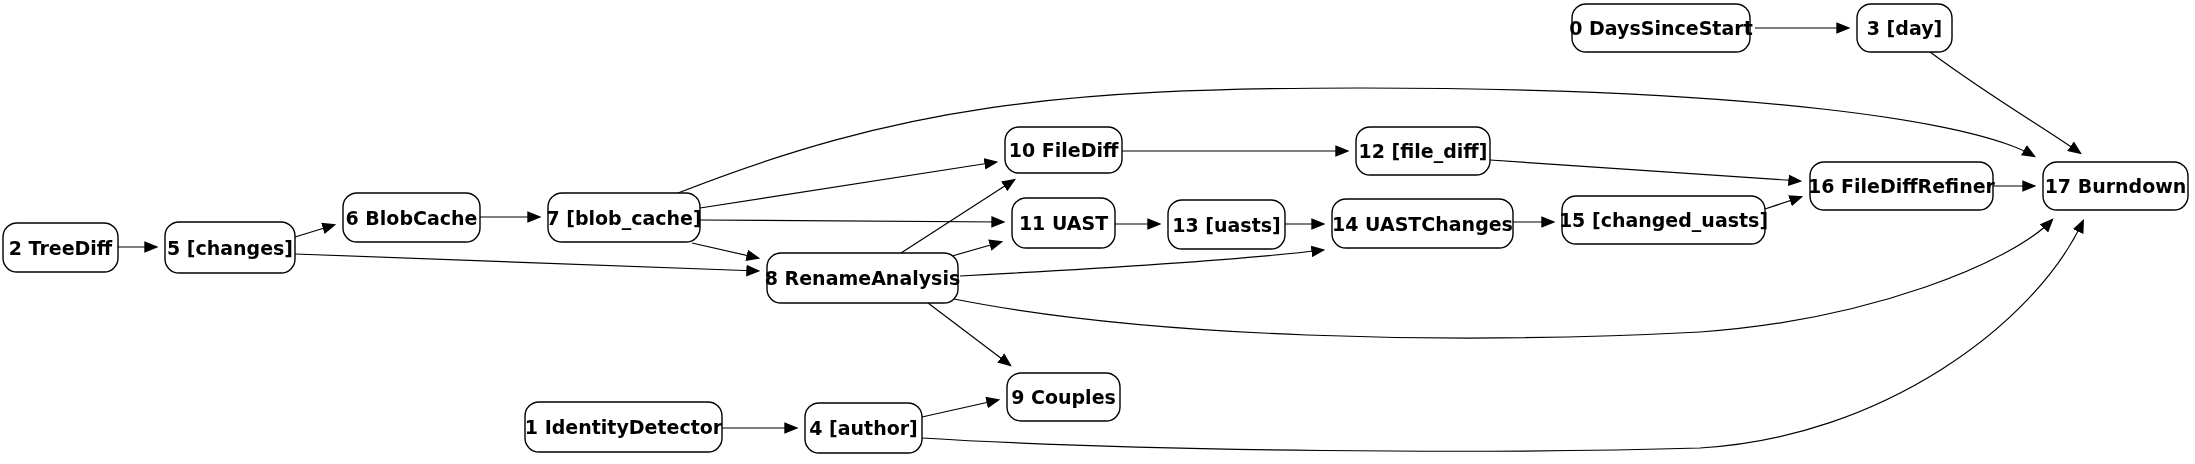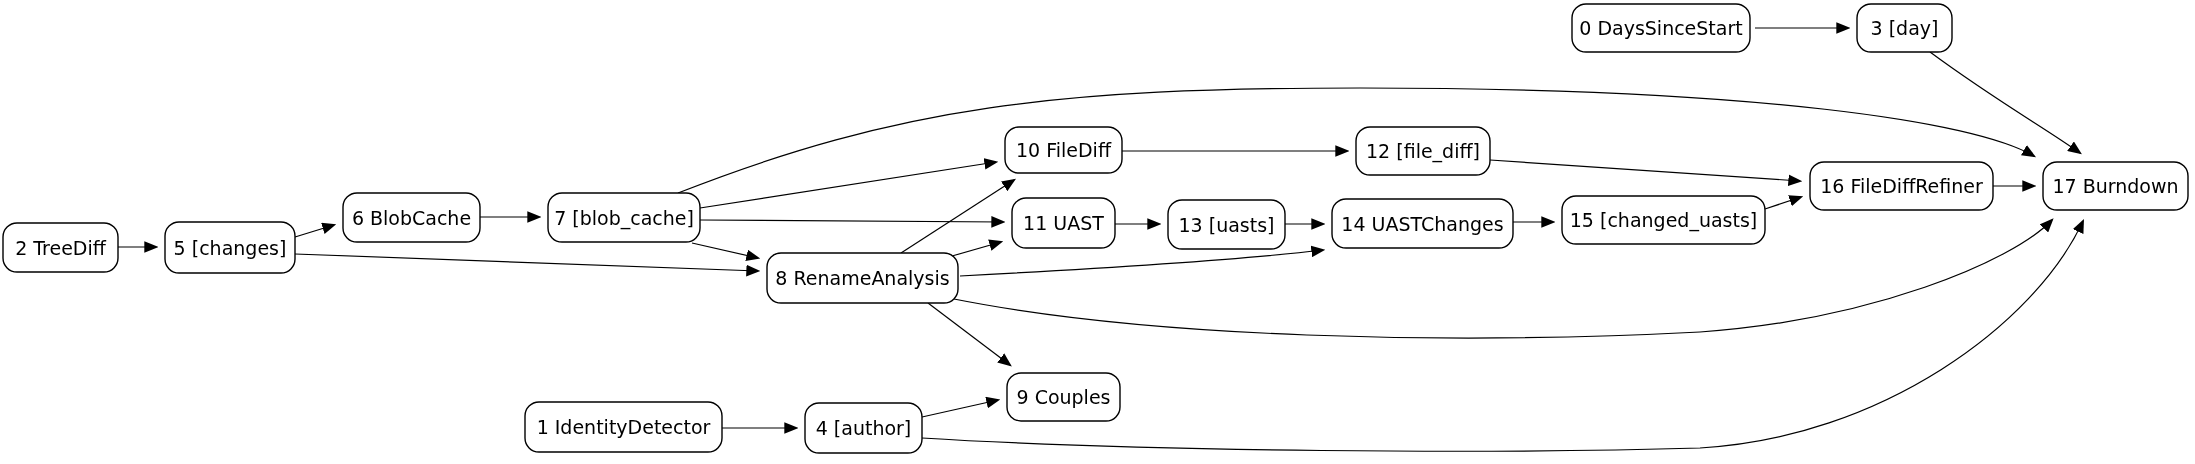--- a/index.html
+++ b/index.html
@@ -6,20 +6,21 @@
     margin: 0;
     padding: 0;
     background: #ffffff;
   }
   #stage {
     position: relative;
     width: 2195px;
     height: 464px;
     background: #ffffff;
     font-family: "DejaVu Sans", "Liberation Sans", sans-serif;
+    font-weight: bold;
   }
   svg { display: block; }
   .edge {
     fill: none;
     stroke: #000000;
     stroke-width: 1.2px;
   }
   .node-box {
     fill: #ffffff;
     stroke: #000000;

